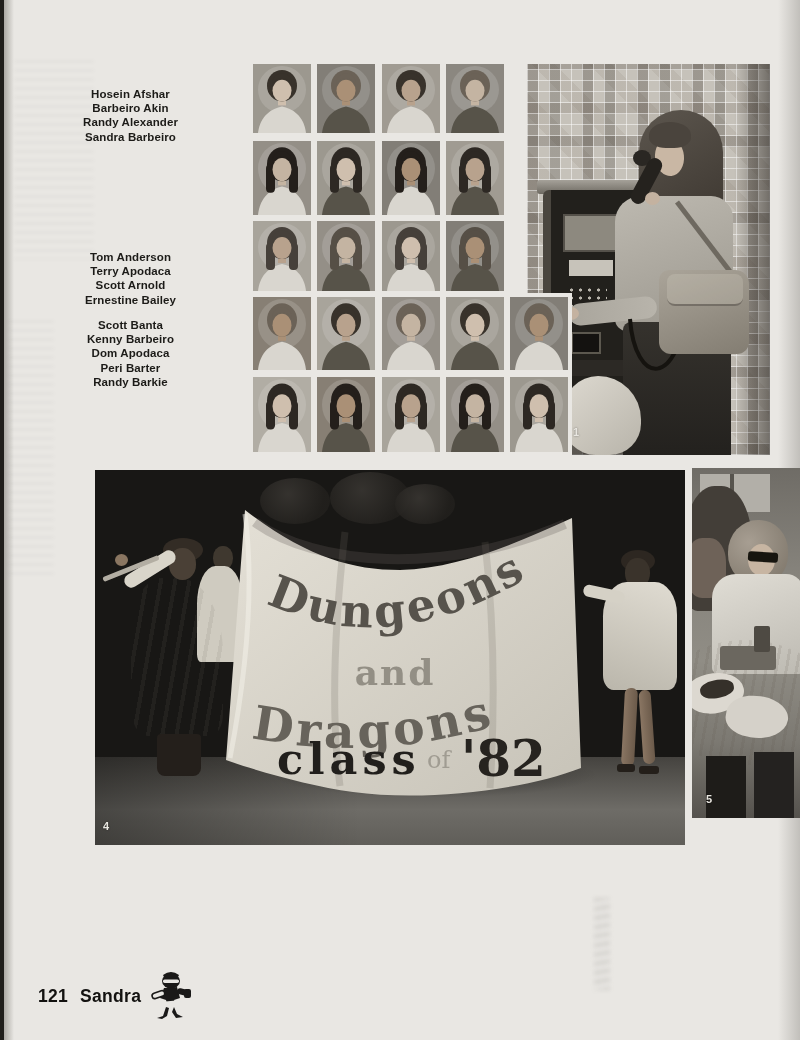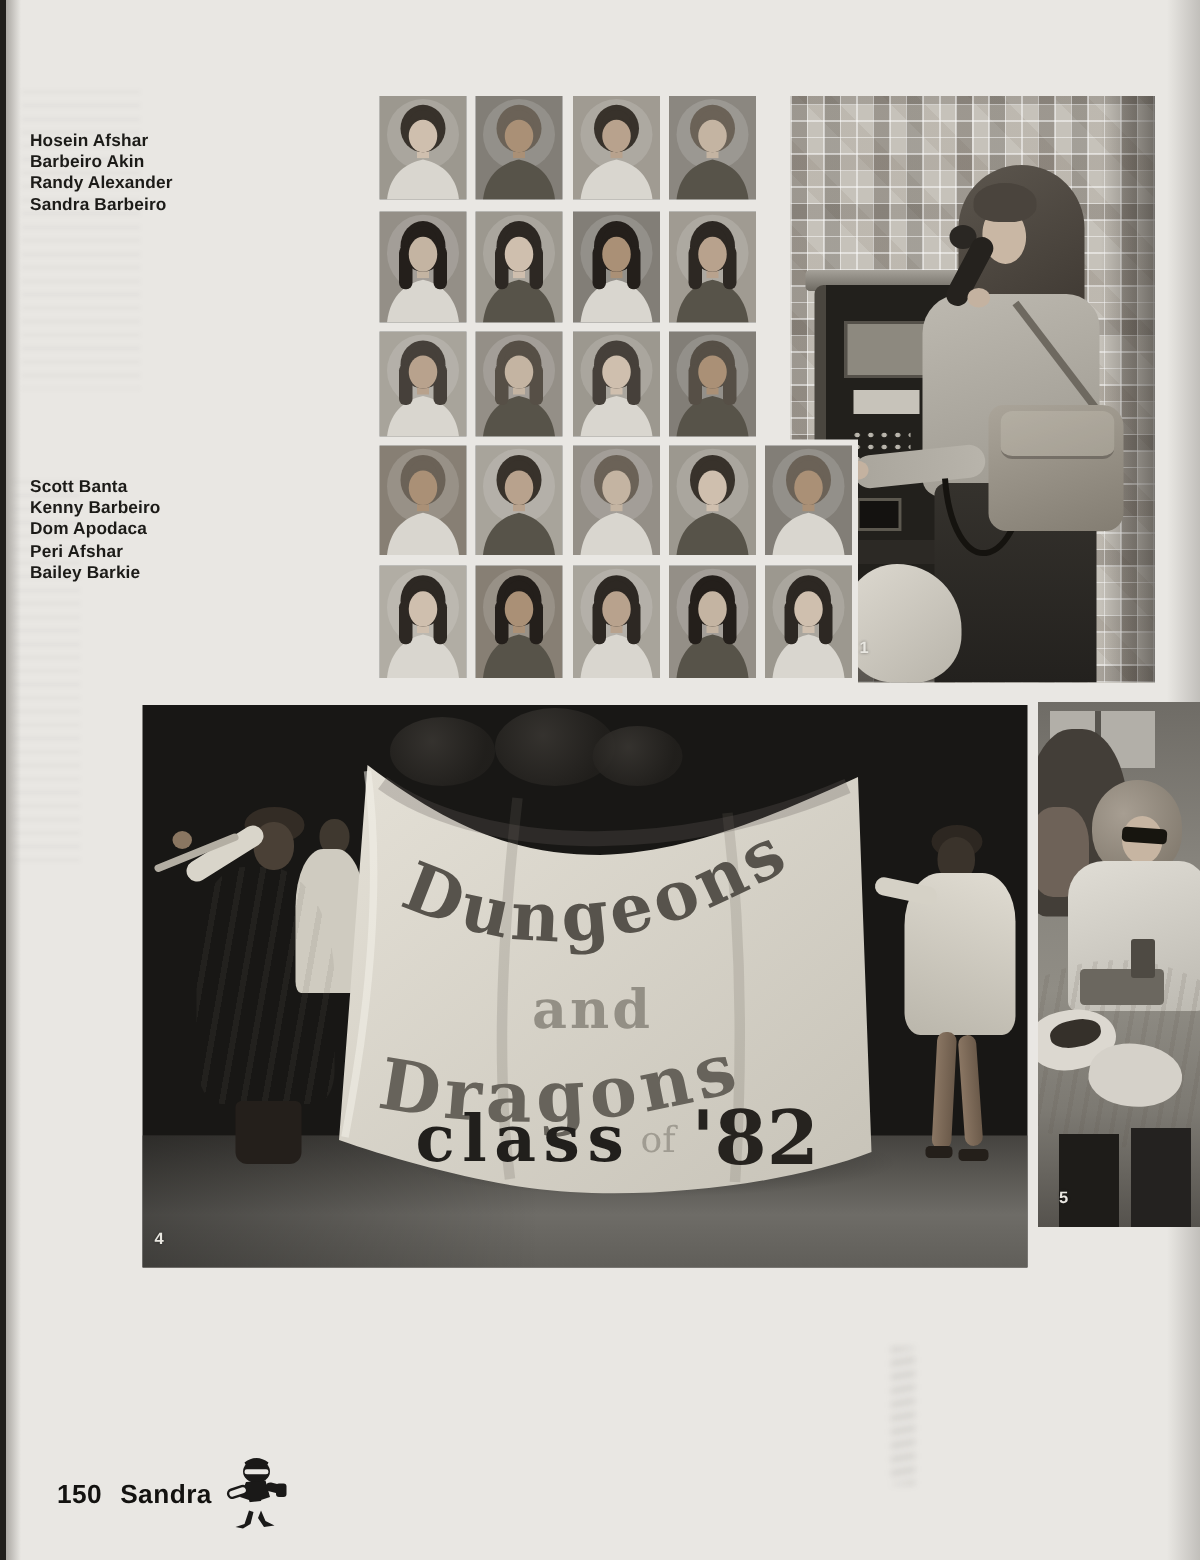--- a/index.html
+++ b/index.html
@@ -12,21 +12,21 @@
   .edge-gray{position:absolute;left:4px;top:0;width:10px;height:1040px;
      background:linear-gradient(90deg,#aba8a3,var(--paper));}
   .edge-right{position:absolute;right:0;top:0;width:22px;height:1040px;
      background:linear-gradient(90deg,rgba(120,117,112,0) ,rgba(120,117,112,.35));}
   .ghost{position:absolute;filter:blur(1.5px);opacity:.55;
      background:repeating-linear-gradient(180deg,rgba(95,95,105,.07) 0 3px,rgba(0,0,0,0) 3px 9px);}
   .smudge{position:absolute;left:594px;top:898px;width:16px;height:92px;filter:blur(2px);
      background:repeating-linear-gradient(170deg,rgba(90,88,84,.14) 0 4px,rgba(0,0,0,0) 4px 9px);}
 
   
-  .name-block{position:absolute;left:20px;width:221px;text-align:left;
+  .name-block{position:absolute;left:20px;width:221px;text-align:center;
      font-weight:bold;font-size:11.5px;line-height:14.2px;color:#1c1b18;letter-spacing:.1px;}
   .portrait{position:absolute;box-shadow:0 0 0 4px var(--paper);background:#999;}
   .portrait svg{display:block;width:100%;height:100%;}
 
   
   .photo{position:absolute;overflow:hidden;}
   .photo *{position:absolute;}
   .payphone{left:527px;top:64px;width:243px;height:391px;background:#bdb9b1;}
   .banner{left:95px;top:470px;width:590px;height:375px;background:#181715;}
   .cafeteria{left:692px;top:468px;width:108px;height:350px;background:#7d7a74;}
@@ -227,21 +227,21 @@
     <div class="cf-cup"></div>
     <div class="cf-nap1"></div>
     <div class="cf-food"></div>
     <div class="cf-nap2"></div>
     <div class="cf-leg1"></div>
     <div class="cf-leg2"></div>
     <div class="marker" style="left:14px;top:325px;">5</div>
   </div>
 
   <div class="footer">
-    <span class="num">150</span><span>Sandra</span>
+    <span class="num">121</span><span>Sandra</span>
   </div>
   <svg class="mascot" viewBox="0 0 48 50">
     <ellipse cx="25" cy="9" rx="9" ry="7.5" fill="#1a1918"></ellipse>
     <path d="M17,3 Q25,-3 33,3 L31,7 Q25,3 19,7 Z" fill="#1a1918"></path>
     <rect x="17" y="7.5" width="16" height="3.4" rx="1.6" fill="#e9e7e3"></rect>
     <path d="M18,16 L31,15 L34,26 L28,28 L30,34 L22,35 L20,28 L14,26 Z" fill="#1a1918"></path>
     <rect x="15" y="29" width="20" height="7" rx="2" fill="#e9e7e3" transform="rotate(-6 25 32)"></rect>
     <rect x="31" y="17" width="12" height="6" rx="3" fill="#1a1918" transform="rotate(14 37 20)"></rect>
     <rect x="38" y="17" width="7" height="9" rx="2" fill="#1a1918"></rect>
     <rect x="6" y="20" width="13" height="5.5" rx="2.7" fill="#e9e7e3" stroke="#1a1918" stroke-width="1.6" transform="rotate(-18 12 23)"></rect>
@@ -343,20 +343,26 @@
     <circle cx="29" cy="26" r="24" fill="rgba(255,255,255,.14)"></circle>
     <path d="M5,70 C7,52 19,45 29,43 C39,45 51,52 53,70 Z" fill="#575349"></path>
     <rect x="25" y="34" width="8" height="8" fill="#b8a28d"></rect>
     <ellipse cx="29" cy="22" rx="15" ry="16" fill="#2d2823"></ellipse>
         <rect x="13" y="22" width="9" height="27" rx="4" fill="#2d2823"></rect>
         <rect x="36" y="22" width="9" height="27" rx="4" fill="#2d2823"></rect>
     <ellipse cx="29" cy="27" rx="9.5" ry="11" fill="#b8a28d"></ellipse>
     <path d="M19,22 C19,13 24,9.5 29,9.5 C34,9.5 39,13 39,22 C36,16 32,14.5 29,14.5 C26,14.5 22,16 19,22 Z" fill="#2d2823"></path>
   </svg>
     </div>
+    <div class="name-block" style="top: 250px;">
+      <div class="name-line">Tom Anderson</div>
+      <div class="name-line">Terry Apodaca</div>
+      <div class="name-line">Scott Arnold</div>
+      <div class="name-line">Ernestine Bailey</div>
+    </div>
     <div class="portrait" style="left: 253px; top: 221px; width: 58px; height: 70px;">
       <svg viewBox="0 0 58 70" preserveAspectRatio="none">
     <rect width="58" height="70" fill="#a8a49b"></rect>
     <circle cx="29" cy="26" r="24" fill="rgba(255,255,255,.14)"></circle>
     <path d="M5,70 C7,52 19,45 29,43 C39,45 51,52 53,70 Z" fill="#d9d6cf"></path>
     <rect x="25" y="34" width="8" height="8" fill="#b8a28d"></rect>
     <ellipse cx="29" cy="22" rx="15" ry="16" fill="#46403a"></ellipse>
         <rect x="13" y="22" width="9" height="27" rx="4" fill="#46403a"></rect>
         <rect x="36" y="22" width="9" height="27" rx="4" fill="#46403a"></rect>
     <ellipse cx="29" cy="27" rx="9.5" ry="11" fill="#b8a28d"></ellipse>
@@ -399,22 +405,22 @@
         <rect x="13" y="22" width="9" height="27" rx="4" fill="#564f46"></rect>
         <rect x="36" y="22" width="9" height="27" rx="4" fill="#564f46"></rect>
     <ellipse cx="29" cy="27" rx="9.5" ry="11" fill="#aa9076"></ellipse>
     <path d="M19,22 C19,13 24,9.5 29,9.5 C34,9.5 39,13 39,22 C36,16 32,14.5 29,14.5 C26,14.5 22,16 19,22 Z" fill="#564f46"></path>
   </svg>
     </div>
     <div class="name-block" style="top: 318px;">
       <div class="name-line">Scott Banta</div>
       <div class="name-line">Kenny Barbeiro</div>
       <div class="name-line">Dom Apodaca</div>
-      <div class="name-line">Peri Afshar</div>
-      <div class="name-line">Bailey Barkie</div>
+      <div class="name-line">Peri Barter</div>
+      <div class="name-line">Randy Barkie</div>
     </div>
     <div class="portrait" style="left: 253px; top: 297px; width: 58px; height: 73px;">
       <svg viewBox="0 0 58 70" preserveAspectRatio="none">
     <rect width="58" height="70" fill="#877f74"></rect>
     <circle cx="29" cy="26" r="24" fill="rgba(255,255,255,.14)"></circle>
     <path d="M5,70 C7,52 19,45 29,43 C39,45 51,52 53,70 Z" fill="#d9d6cf"></path>
     <rect x="25" y="34" width="8" height="8" fill="#aa9076"></rect>
     <ellipse cx="29" cy="22" rx="15" ry="16" fill="#6b6257"></ellipse>
     <ellipse cx="29" cy="27" rx="9.5" ry="11" fill="#aa9076"></ellipse>
     <path d="M19,22 C19,13 24,9.5 29,9.5 C34,9.5 39,13 39,22 C36,16 32,14.5 29,14.5 C26,14.5 22,16 19,22 Z" fill="#6b6257"></path>

